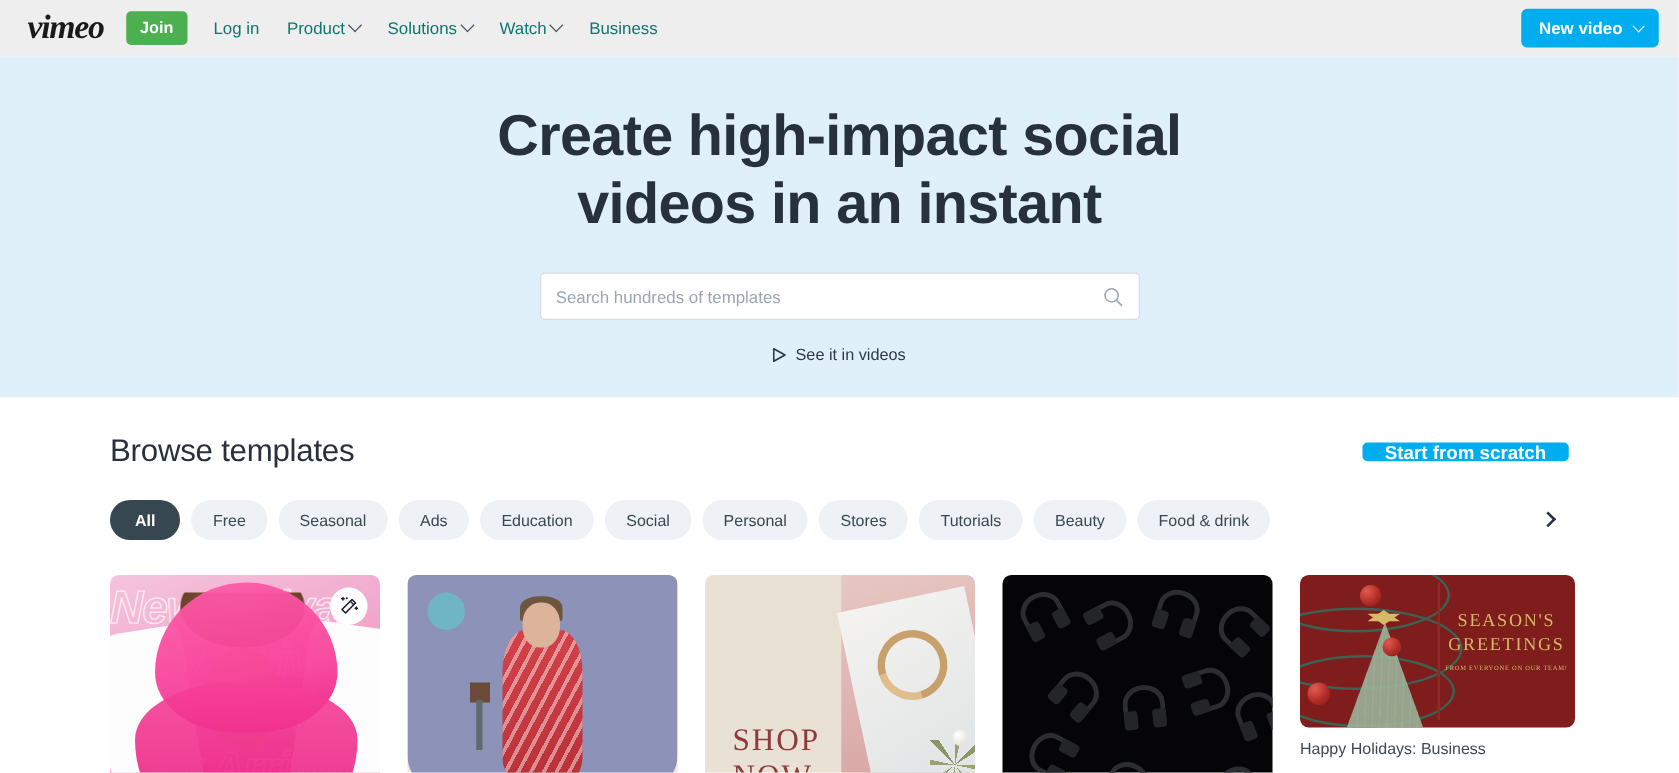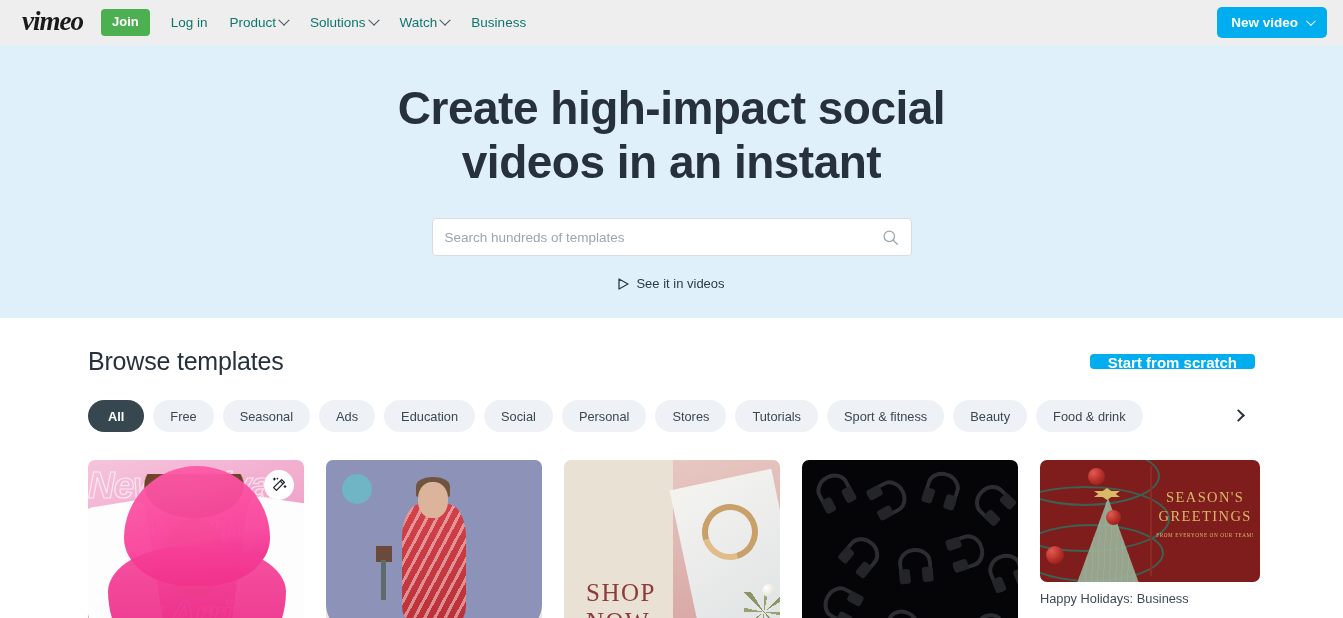--- a/index.html
+++ b/index.html
@@ -578,23 +578,20 @@
         <span>Social</span>
       </button>
       <button class="chip">
         <span>Personal</span>
       </button>
       <button class="chip">
         <span>Stores</span>
       </button>
       <button class="chip">
         <span>Tutorials</span>
-      </button>
-      <button class="chip">
-        <span>Sport &amp; fitness</span>
       </button>
       <button class="chip">
         <span>Beauty</span>
       </button>
       <button class="chip">
         <span>Food &amp; drink</span>
       </button>
 
     </div>
 

